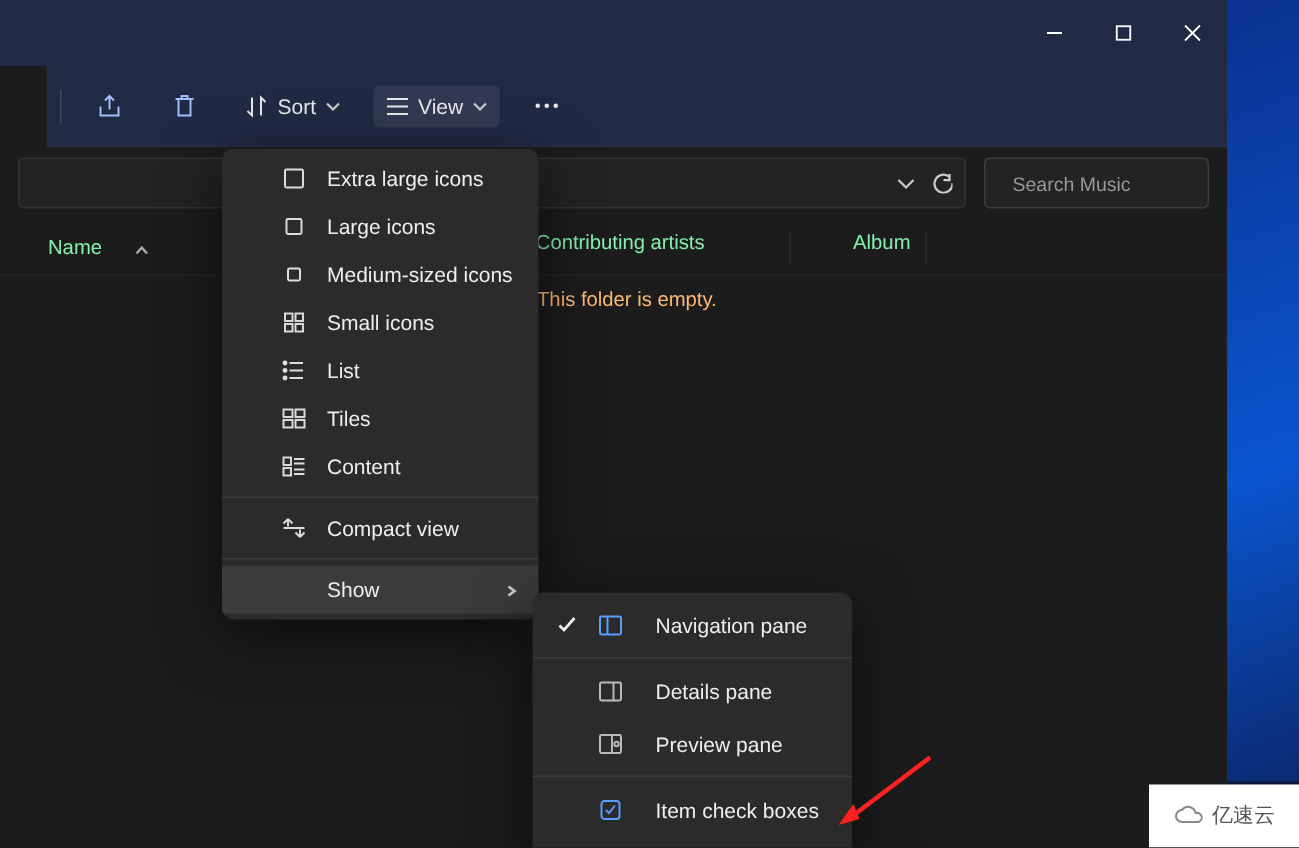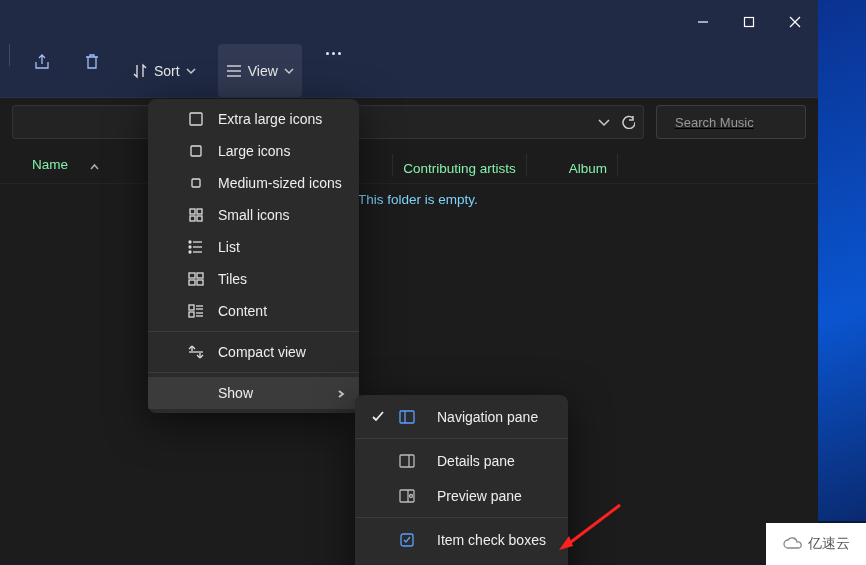--- a/index.html
+++ b/index.html
@@ -4,49 +4,49 @@
 <style>
 * { margin: 0; padding: 0; box-sizing: border-box; font-family: "Segoe UI", Arial, sans-serif; }
 body { width: 866px; height: 565px; background: #0a1838; overflow: hidden; position: relative; }
 
 .window { position: absolute; left: 0; top: 0; width: 818px; height: 565px; background: #1c1c1c; display: flex; flex-direction: column; }
 
 .titlebar { height: 44px; background: #202a44; display: flex; justify-content: flex-end; align-items: flex-start; padding-top: 6px; }
 .tb-btn { width: 46px; height: 32px; display: flex; align-items: center; justify-content: center; color: #fff; cursor: pointer; }
 .tb-btn svg { width: 12px; height: 12px; stroke: #fff; stroke-width: 1.2; fill: none; }
 
-.toolbar { height: 54px; background: #202a44; display: flex; gap: 14px; padding: 0 6px; border-bottom: 1px solid rgba(255,255,255,0.04); }
+.toolbar { height: 54px; background: #202a44; display: flex; align-items: center; gap: 14px; padding: 0 6px; border-bottom: 1px solid rgba(255,255,255,0.04); margin-left: 31px; }
 .toolbar-cut { width: 4px; height: 22px; border-right: 1px solid rgba(255,255,255,0.15); }
 .tool-icon { width: 36px; height: 36px; display: flex; align-items: center; justify-content: center; color: #8fb6ff; cursor: pointer; border-radius: 4px; }
 .tool-icon svg { width: 18px; height: 18px; stroke: #a0bfff; stroke-width: 1.3; fill: none; }
 .tool-group { display: flex; align-items: center; gap: 6px; color: #e8e8e8; font-size: 14px; cursor: pointer; padding: 6px 8px; border-radius: 4px; }
 .tool-group.active { background: rgba(255,255,255,0.08); }
 .tool-group svg.chev { width: 10px; height: 10px; stroke: #ccc; stroke-width: 1.5; fill: none; }
 .tool-group svg.lead { width: 16px; height: 16px; stroke: #e8e8e8; stroke-width: 1.3; fill: none; }
 .more { display: flex; gap: 3px; padding: 8px 10px; cursor: pointer; }
 .more span { width: 3px; height: 3px; border-radius: 50%; background: #e8e8e8; }
 
 .addrrow { height: 48px; background: #1c1c1c; display: flex; align-items: center; padding: 0 12px; gap: 12px; }
 .addrbar { flex: 1; height: 34px; background: rgba(255,255,255,0.03); border: 1px solid rgba(255,255,255,0.08); border-radius: 4px; display: flex; align-items: center; justify-content: flex-end; padding: 0 8px; gap: 10px; }
 .addrbar svg { width: 14px; height: 14px; stroke: #ccc; stroke-width: 1.5; fill: none; }
-.searchbox { width: 150px; height: 34px; background: rgba(255,255,255,0.03); border: 1px solid rgba(255,255,255,0.12); border-radius: 4px; display: flex; align-items: center; padding: 0 10px; gap: 8px; text-decoration: underline; }
+.searchbox { width: 150px; height: 34px; background: rgba(255,255,255,0.03); border: 1px solid rgba(255,255,255,0.12); border-radius: 4px; display: flex; align-items: center; padding: 0 10px; gap: 8px; }
 .searchbox svg { width: 14px; height: 14px; stroke: #999; stroke-width: 1.6; fill: none; }
 .searchbox input { flex: 1; background: none; border: none; outline: none; color: #ccc; font-size: 13px; }
 .searchbox input::placeholder { color: #999; }
 
 .cols { height: 38px; background: #1c1c1c; display: flex; align-items: center; padding-left: 32px; color: #86efac; font-size: 13.5px; border-bottom: 1px solid rgba(255,255,255,0.04); }
 .col-name { width: 150px; display: flex; align-items: center; gap: 22px; }
 .col-name .caret { width: 9px; height: 9px; }
 .col-name .caret svg { width: 9px; height: 9px; stroke: #aaa; stroke-width: 1.6; fill: none; }
 .col-divider-gap { flex: 1; }
-.col { padding: 0 10px; border-left: 1px solid rgba(255,255,255,0.08); height: 22px; display: flex; align-items: flex-end; }
+.col { padding: 0 10px; border-left: 1px solid rgba(255,255,255,0.08); height: 22px; display: flex; align-items: flex-start; margin-left: 46px; }
 .col-album { min-width: 90px; border-right: 1px solid rgba(255,255,255,0.08); padding-left: 42px; }
 
 .content { flex: 1; background: #1c1c1c; position: relative; color: #ddd; font-size: 13.5px; }
-.empty-msg { position: absolute; left: 358px; top: 8px; color: #7dd3fc; }
+.empty-msg { position: absolute; left: 358px; top: 8px; color: #fdba74; }
 
 
 .menu { position: absolute; left: 148px; top: 99px; width: 211px; background: #2b2b2b; border-radius: 8px; box-shadow: 0 10px 40px rgba(0,0,0,0.6); padding: 4px 0; color: #eee; font-size: 14px; }
 .menu-divider { height: 0; border-top: 1px solid rgba(255,255,255,0.08); margin: 4px 0; }
 .menu-item { height: 32px; display: flex; align-items: center; padding-left: 40px; gap: 12px; position: relative; cursor: pointer; }
 .menu-item:hover, .menu-item.hover { background: rgba(255,255,255,0.08); }
 .menu-item .mi-icon { position: absolute; left: 40px; width: 16px; height: 16px; display: flex; align-items: center; justify-content: center; }
 .menu-item .mi-icon svg { width: 16px; height: 16px; stroke: #ddd; stroke-width: 1.3; fill: none; }
 .menu-item .mi-text { margin-left: 30px; }
 .menu-item .mi-dot { position: absolute; left: 18px; width: 5px; height: 5px; border-radius: 50%; background: #eee; }

